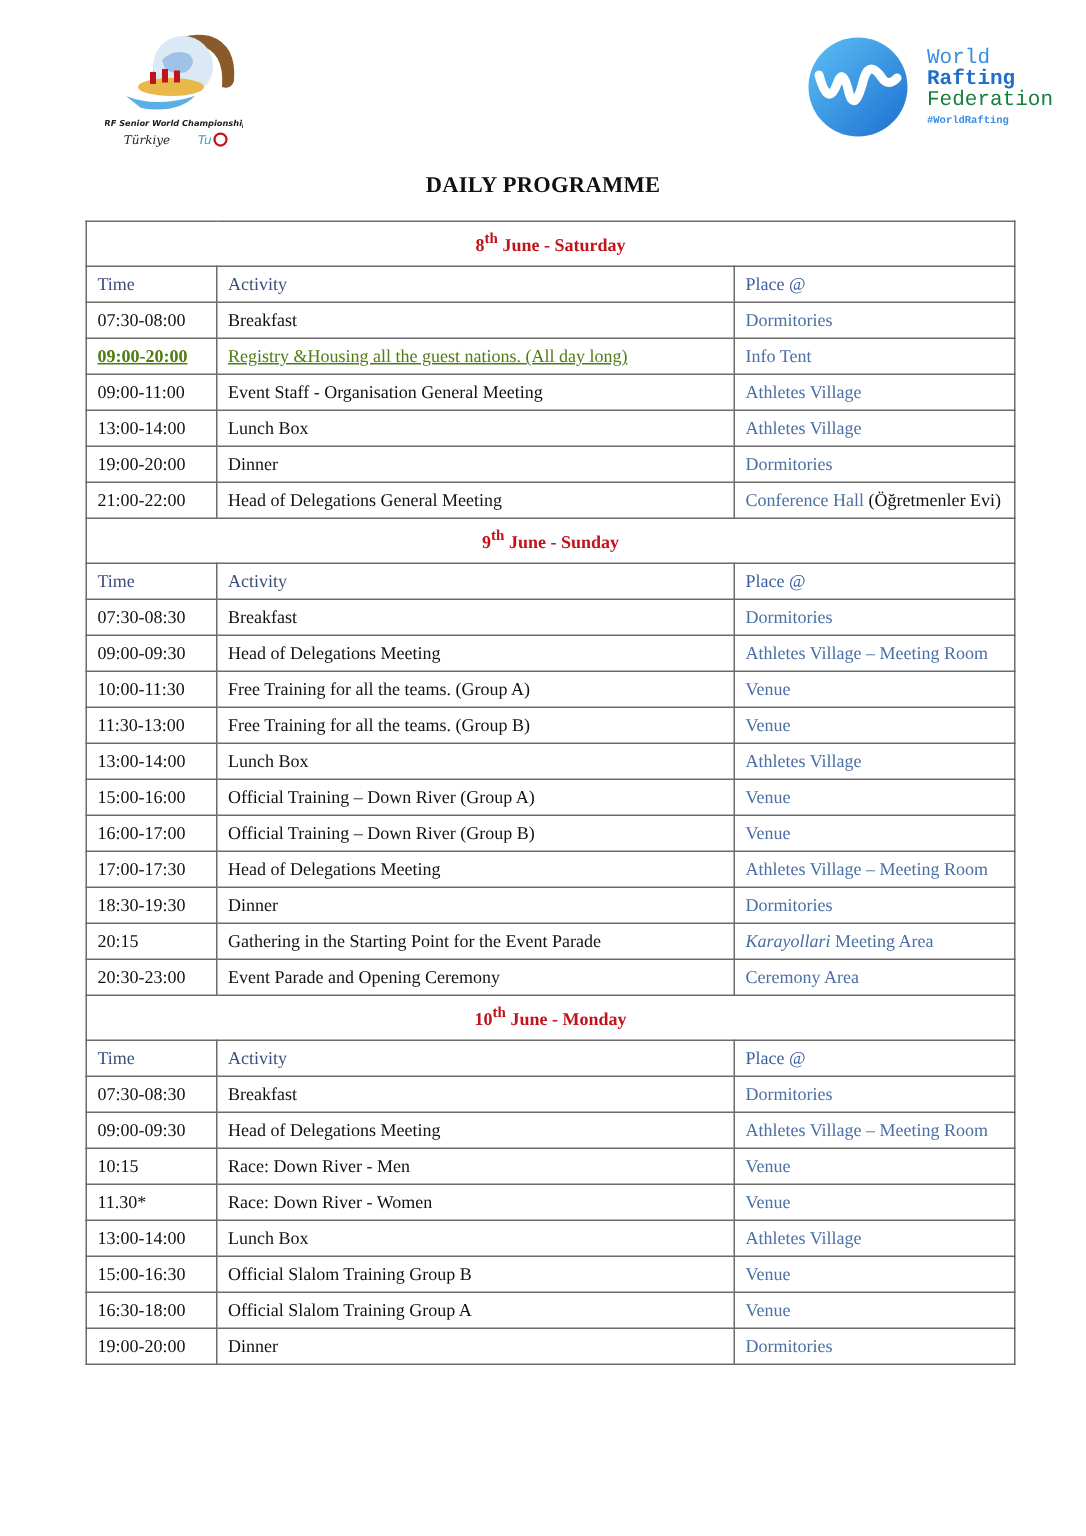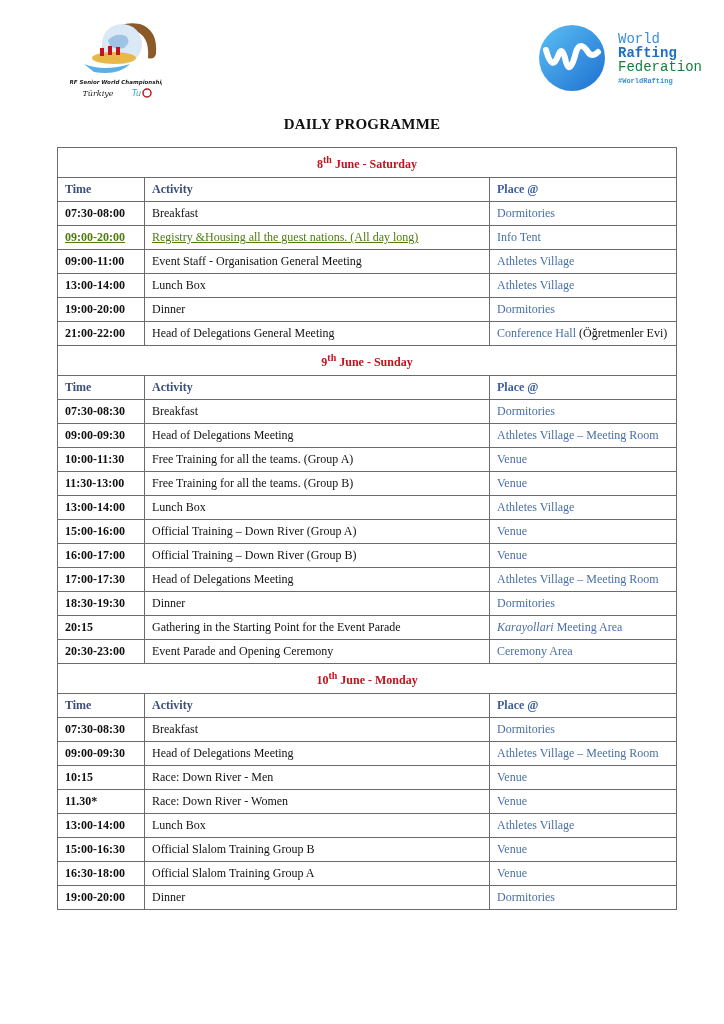--- a/index.html
+++ b/index.html
@@ -10,26 +10,26 @@
   .wrf-text { position: absolute; left: 84px; top: 10px; line-height: 14px; font-family: Liberation Mono, monospace; }
   .wrf-text .w1 { font-size: 14px; color: #3a8de0; }
   .wrf-text .w2 { font-size: 14px; color: #1f6fc8; font-weight: bold; }
   .wrf-text .w3 { font-size: 14px; color: #15803d; }
   .wrf-text .w4 { font-size: 7px; color: #3a8de0; font-weight: bold; }
   .page-title { position: absolute; left: 0; width: 724px; top: 116px; text-align: center;
                 font-weight: bold; font-size: 15px; letter-spacing: 0.2px; }
   table.prog { position: absolute; left: 57px; top: 147px; width: 620px;
                border-collapse: collapse; font-size: 12px; }
   table.prog td { border: 1px solid #6b6b6b; padding: 0 7px; height: 23px; vertical-align: middle; white-space: nowrap; }
-  td.c-time { width: 72px; font-weight: bold; }
+  td.c-time { width: 72px; font-weight: normal; }
   td.c-act { width: 330px; }
   td.c-place { color: #4a6fa5; }
   tr.day td { height: 29px; text-align: center; color: #c0141c; font-weight: bold; font-size: 12px; }
   tr.day sup { font-size: 10px; }
-  tr.head td { color: #3b4f7a; font-weight: bold; }
+  tr.head td { color: #3b4f7a; font-weight: normal; }
   tr.head td.c-place { color: #3b5ea0; }
   tr.red td.c-time, tr.red td.c-act { color: #4d7c0f; text-decoration: underline; }
   tr.red td.c-time { font-weight: bold; }
   .dark { color: #111; }
   .ital { font-style: italic; }
 </style>
 </head>
 <body>
 
 <div class="logo-left">

